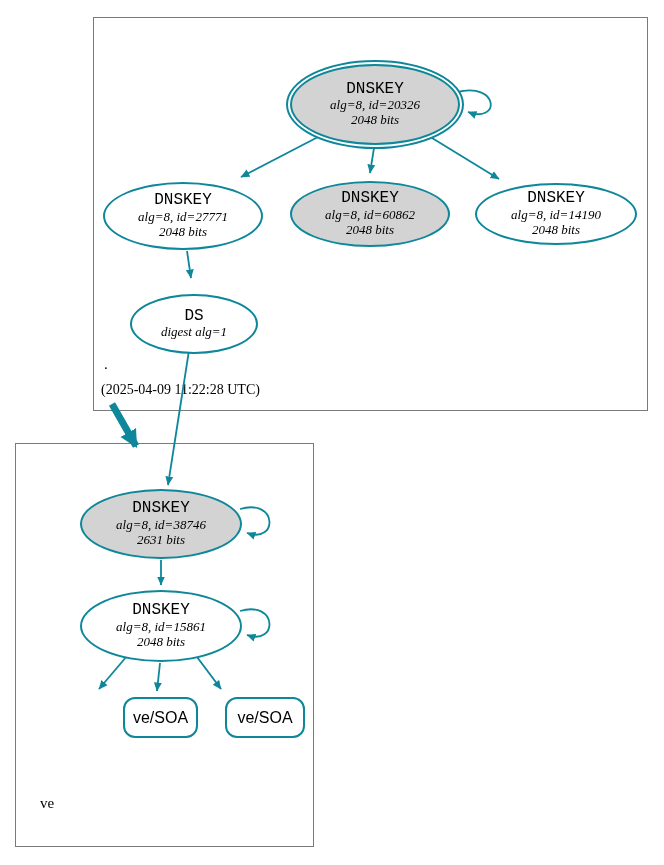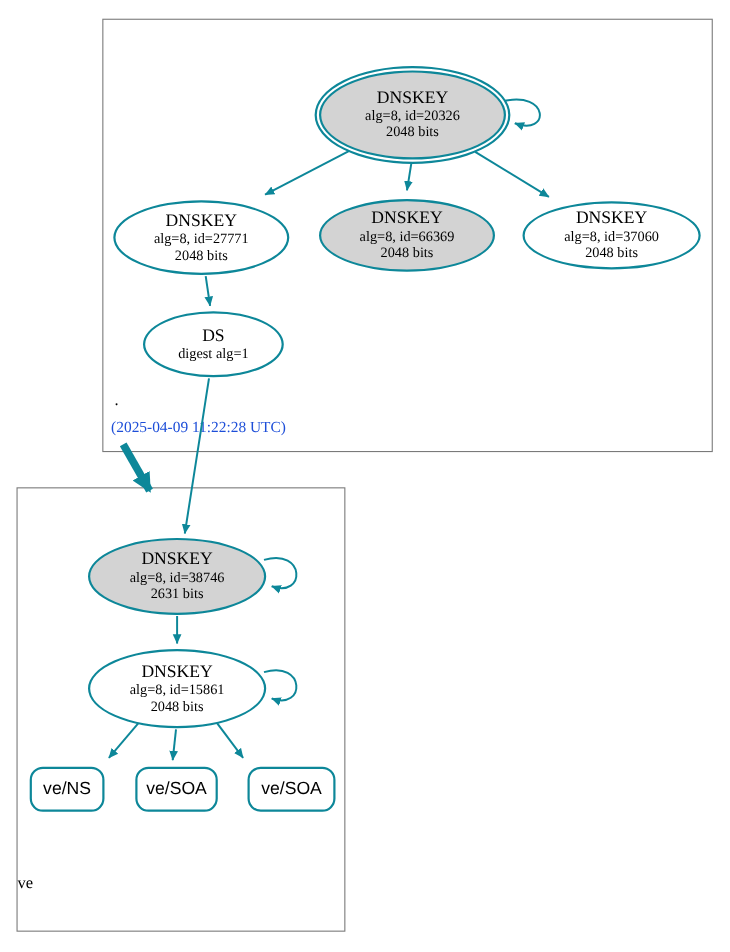--- a/index.html
+++ b/index.html
@@ -19,21 +19,21 @@
   #root-zone-box{left:93px;top:17px;width:553px;height:392px;}
   #ve-zone-box{left:15px;top:443px;width:297px;height:402px;}
   .zone-name{
     position:absolute;
     font-family:"Liberation Serif", serif;
     font-size:15px;color:#000;z-index:1;
   }
   .zone-ts{
     position:absolute;
     font-family:"Liberation Serif", serif;
-    font-size:14px;color:#1d4ed8;z-index:1;white-space:nowrap;
+    font-size:14px;color:#000000;z-index:1;white-space:nowrap;
   }
   #edges{
     position:absolute;left:0;top:0;z-index:2;
     pointer-events:none;
   }
   .node{
     position:absolute;z-index:3;
     display:flex;flex-direction:column;
     align-items:center;justify-content:center;
     text-align:center;box-sizing:border-box;
@@ -55,46 +55,46 @@
     position:absolute;
     left:2px;top:2px;right:2px;bottom:2px;
     border:2.2px solid #0d8799;
     border-radius:50%;
     background:#d3d3d3;
     display:flex;flex-direction:column;
     align-items:center;justify-content:center;
     text-align:center;box-sizing:border-box;
   }
   .node-title{
-    font-family:Liberation Serif, serif;
+    font-family:Liberation Mono, monospace;
     font-size:16px;color:#000;line-height:1.1;
   }
   .node-sub{
     font-family:"Liberation Serif", serif;
-    font-size:13px;color:#000;line-height:1.15;
+    font-size:13px;color:#000;line-height:1.15;font-style:italic;
   }
   .rrset{
     border:2.2px solid #0d8799;
     border-radius:12px;
     background:#ffffff;
     font-family:"Liberation Sans", sans-serif;
     font-size:16px;color:#000;
   }
 </style>
 </head>
 <body>
 
 <div id="stage">
 
   <div class="zone-box" id="root-zone-box"></div>
   <div class="zone-box" id="ve-zone-box"></div>
 
   <div class="zone-name" style="left:104px;top:356px;">.</div>
   <div class="zone-ts" style="left:101px;top:382px;">(2025-04-09 11:22:28 UTC)</div>
-  <div class="zone-name" style="left:16px;top:795px;">ve</div>
+  <div class="zone-name" style="left:40px;top:795px;">ve</div>
 
   <svg id="edges" width="664" height="865" viewBox="0 0 664 865">
     <defs>
       <marker id="ah" viewBox="0 0 10 10" refX="8.5" refY="5" markerWidth="5.5" markerHeight="5.5" orient="auto">
         <path d="M0,1 L9,5 L0,9 z" fill="#0d8799"></path>
       </marker>
       <marker id="ah-big" markerUnits="userSpaceOnUse" viewBox="0 0 18 18" refX="14" refY="9" markerWidth="20" markerHeight="20" orient="auto">
         <path d="M0,1 L16,9 L0,17 z" fill="#0d8799"></path>
       </marker>
     </defs>
@@ -137,50 +137,47 @@
   </div>
 
   <div class="node ellipse" style="left:103px;top:182px;width:160px;height:68px;">
     <div class="node-title">DNSKEY</div>
     <div class="node-sub">alg=8, id=27771</div>
     <div class="node-sub">2048 bits</div>
   </div>
 
   <div class="node ellipse gray" style="left:290px;top:181px;width:160px;height:66px;">
     <div class="node-title">DNSKEY</div>
-    <div class="node-sub">alg=8, id=66369</div>
+    <div class="node-sub">alg=8, id=60862</div>
     <div class="node-sub">2048 bits</div>
   </div>
 
   <div class="node ellipse" style="left:475px;top:183px;width:162px;height:62px;">
     <div class="node-title">DNSKEY</div>
-    <div class="node-sub">alg=8, id=37060</div>
+    <div class="node-sub">alg=8, id=14190</div>
     <div class="node-sub">2048 bits</div>
   </div>
 
-  <div class="node ellipse" style="left:130px;top:283px;width:128px;height:60px;">
+  <div class="node ellipse" style="left:130px;top:294px;width:128px;height:60px;">
     <div class="node-title">DS</div>
     <div class="node-sub">digest alg=1</div>
   </div>
 
   <div class="node ellipse gray" style="left:80px;top:489px;width:162px;height:70px;">
     <div class="node-title">DNSKEY</div>
     <div class="node-sub">alg=8, id=38746</div>
     <div class="node-sub">2631 bits</div>
   </div>
 
   <div class="node ellipse" style="left:80px;top:590px;width:162px;height:72px;">
     <div class="node-title">DNSKEY</div>
     <div class="node-sub">alg=8, id=15861</div>
     <div class="node-sub">2048 bits</div>
   </div>
 
-  <div class="node rrset" style="left:27px;top:697px;width:68px;height:41px;">
-    <span>ve/NS</span>
-  </div>
   <div class="node rrset" style="left:123px;top:697px;width:75px;height:41px;">
     <span>ve/SOA</span>
   </div>
   <div class="node rrset" style="left:225px;top:697px;width:80px;height:41px;">
     <span>ve/SOA</span>
   </div>
 
 </div>
 
 </body></html>

